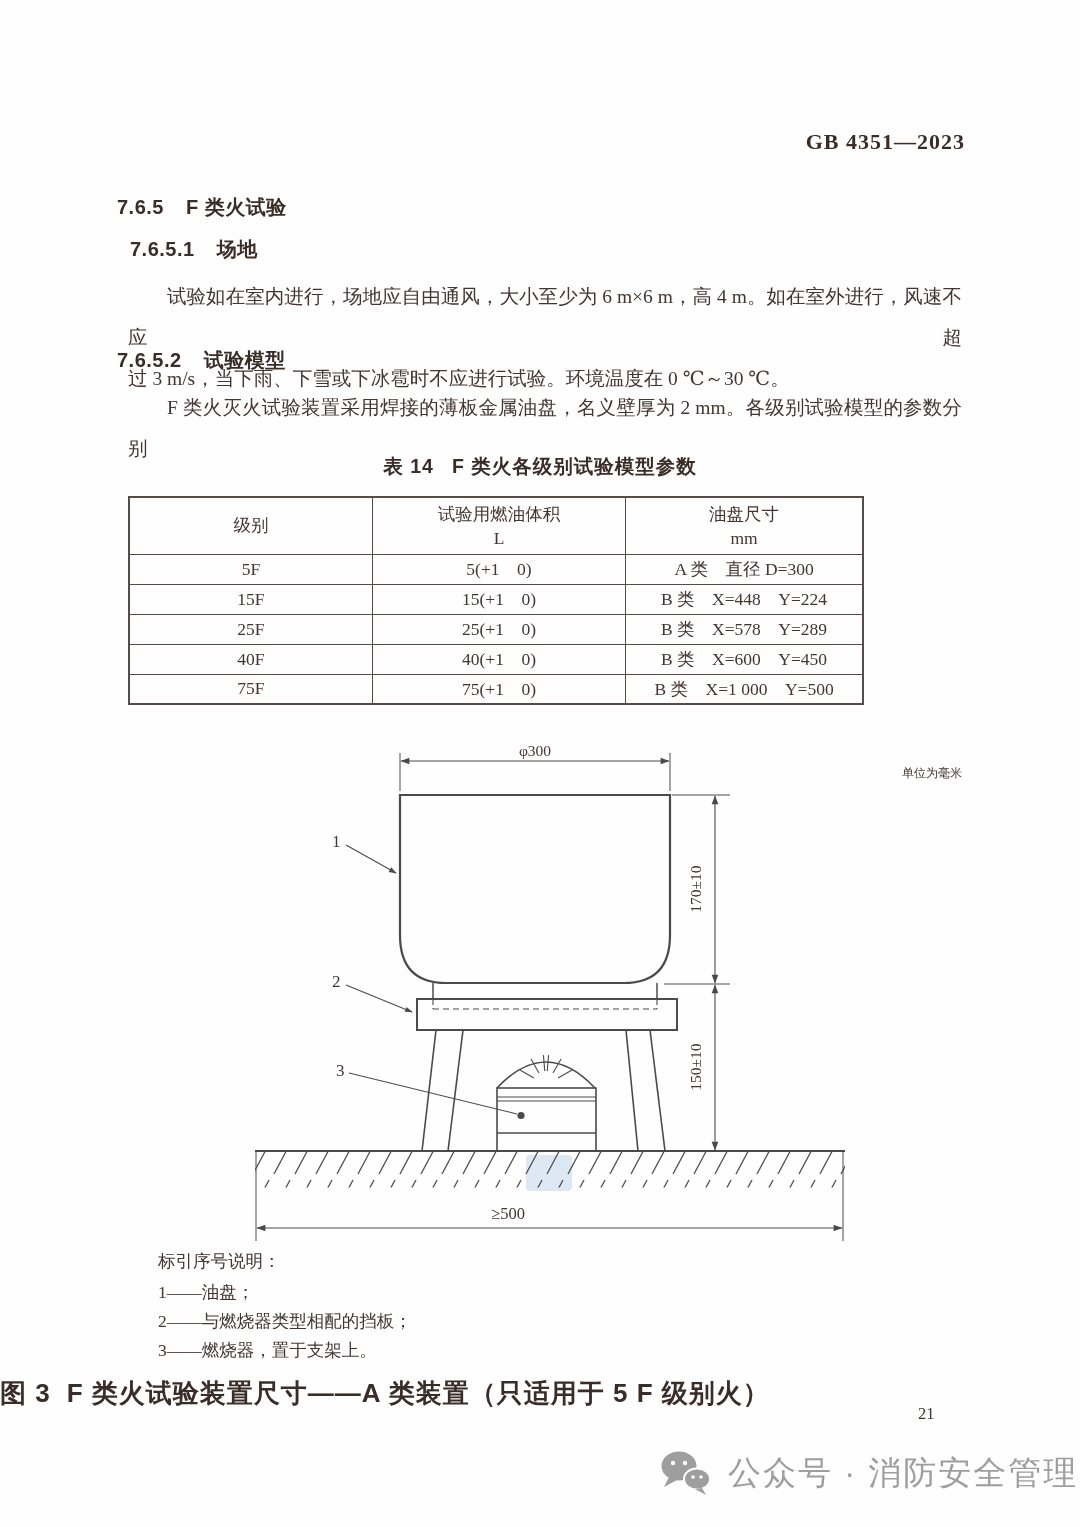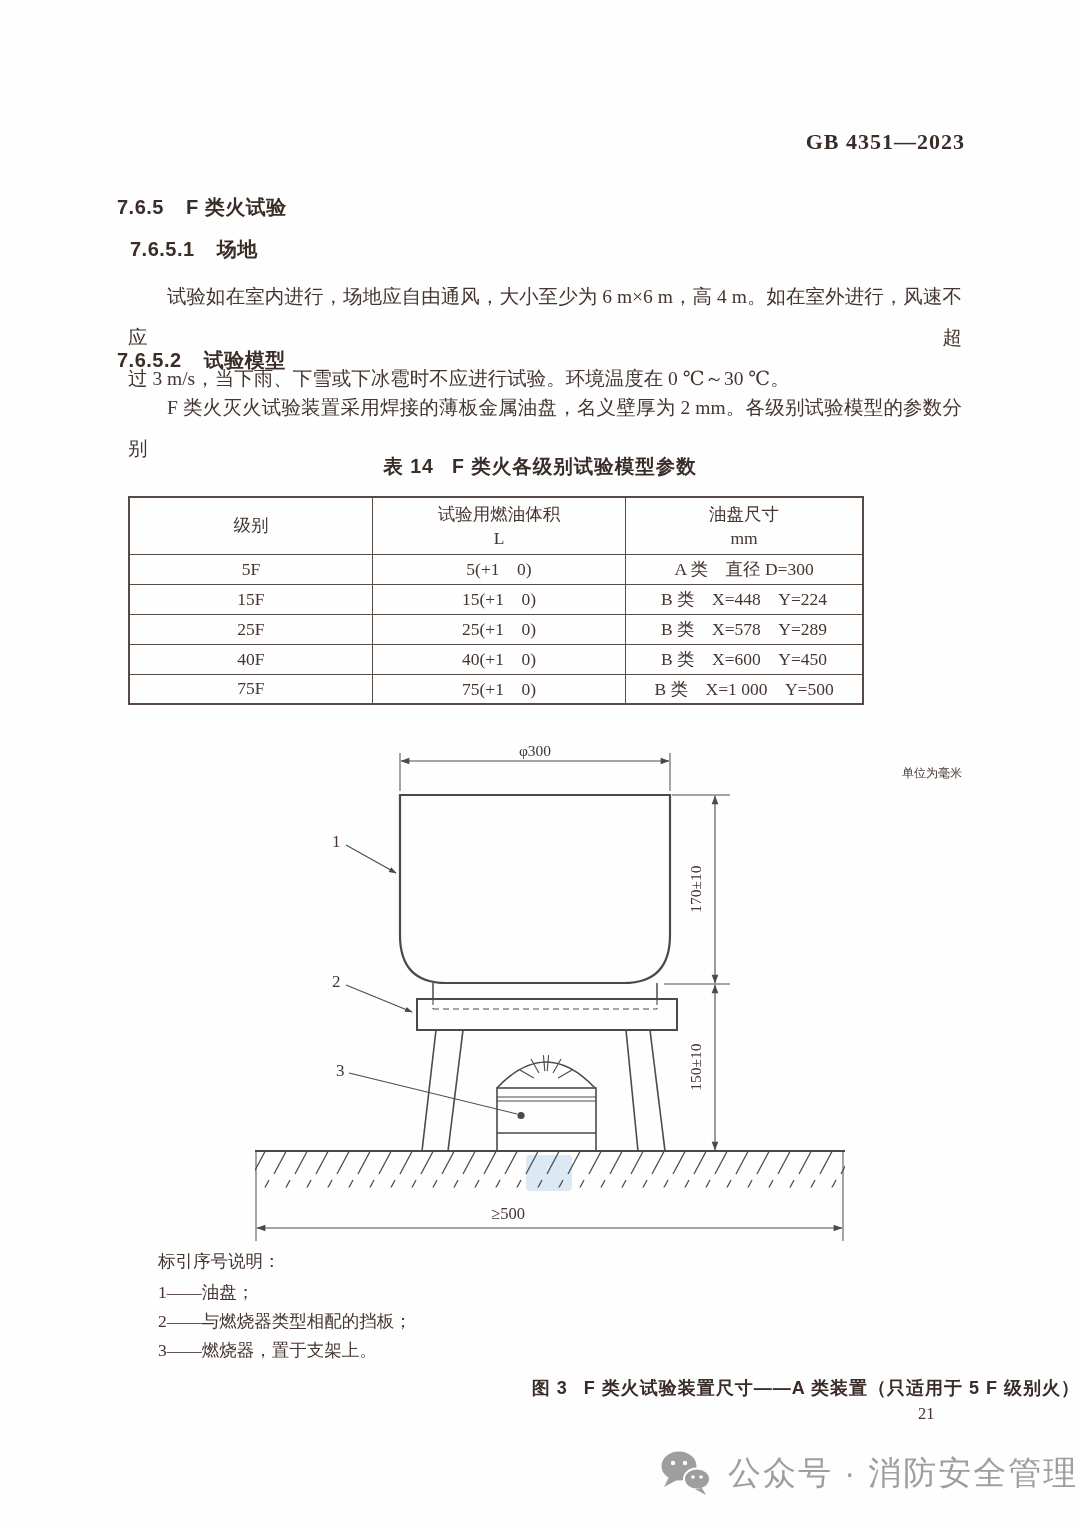--- a/index.html
+++ b/index.html
@@ -66,23 +66,23 @@
   .th-l2{margin-top:2px;}
   .unit-note{
     top:721px;right:118px;font-size:12px;color:var(--ink);margin-top:44px;
   }
   .fig-wrap{left:250px;top:745px;width:620px;height:500px;}
   svg.figure{color:var(--diagram);}
   svg.figure text{fill:var(--ink);font-family:"Liberation Serif","DejaVu Serif",serif;}
   .legend-title{left:158px;top:1249px;font-size:17.5px;}
   .legend-list{left:158px;top:1278px;font-size:17.5px;line-height:29px;}
   .fig-caption{
-    top:1376px;left:0;width:1080px;text-align:right;
-    font-family:"Liberation Sans","DejaVu Sans",sans-serif;
-    font-weight:bold;font-size:18px;color:var(--ink-bold);letter-spacing:1px;
+    top:1376px;left:0;width:1080px;text-align:left;
+    font-family:"Liberation Sans","DejaVu Sans",sans-serif;
+    font-weight:bold;font-size:26px;color:var(--ink-bold);letter-spacing:1px;
   }
   .fig-caption .cap-num{margin-right:16px;}
   .page-num{top:1404px;left:918px;font-size:16.5px;}
   .watermark{
     top:1450px;left:660px;
     display:flex;align-items:center;gap:16px;
     color:var(--watermark_gray);
   }
   .wm-text{
     font-family:"Liberation Sans","DejaVu Sans",sans-serif;

